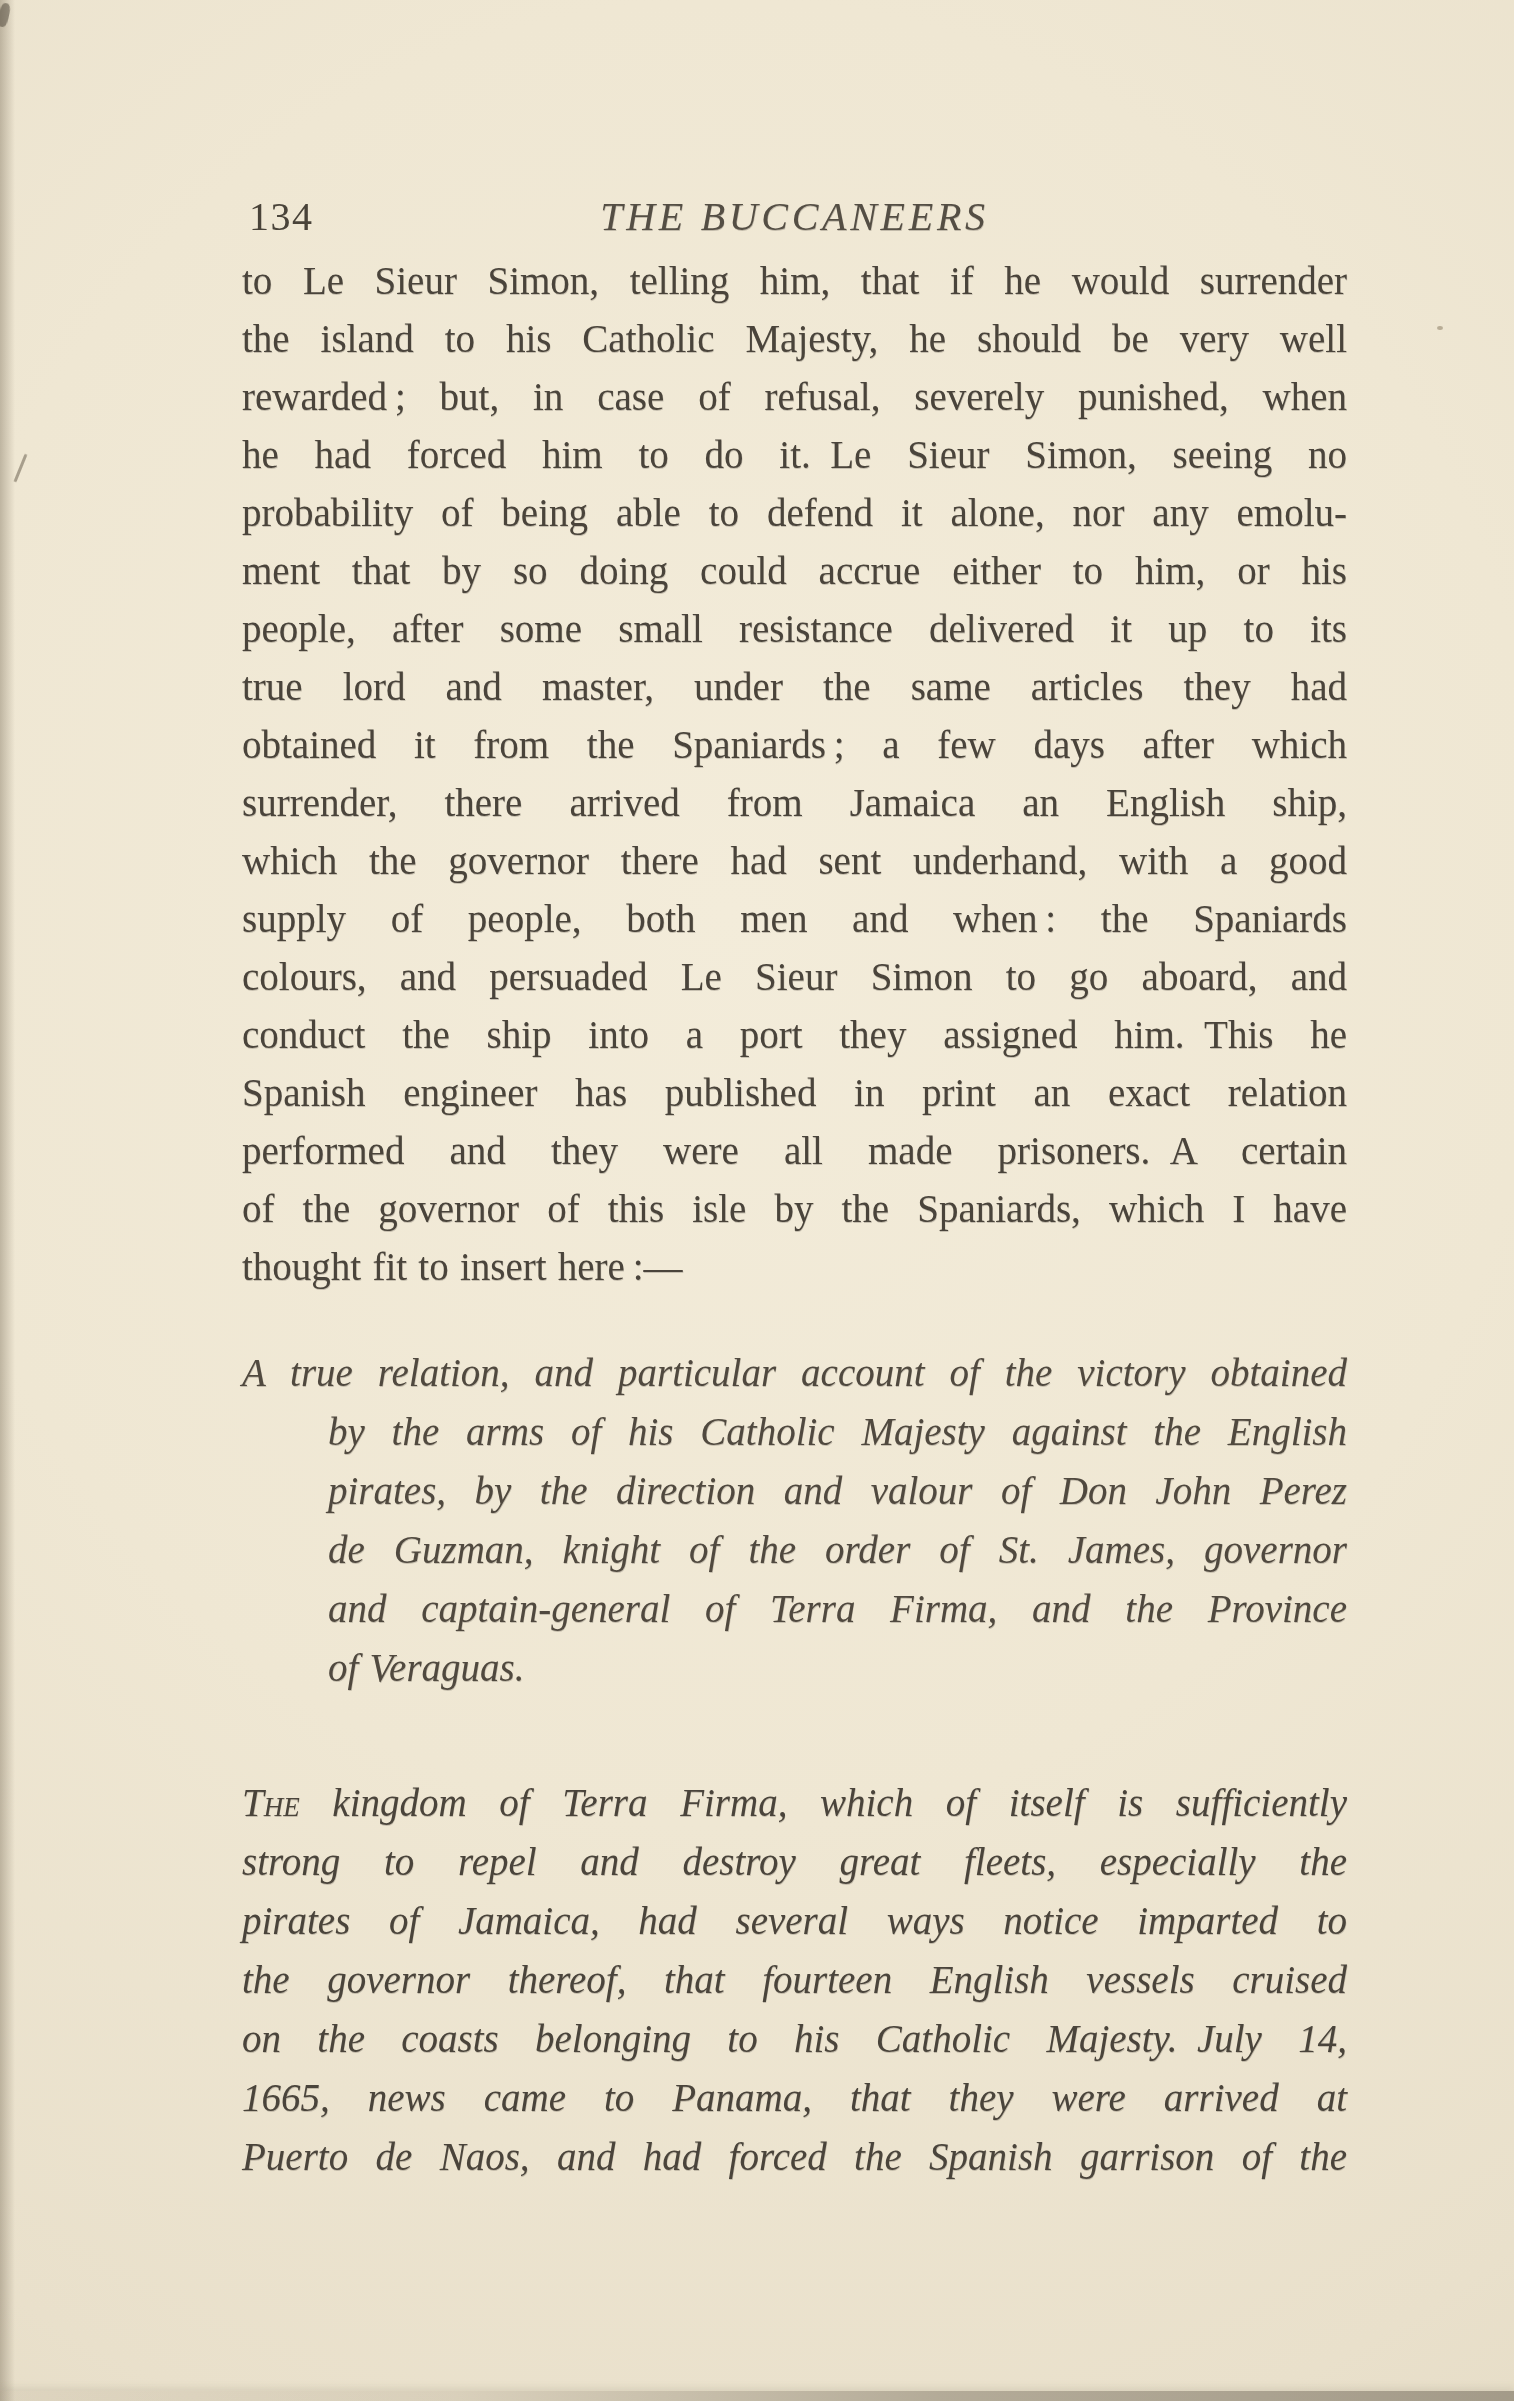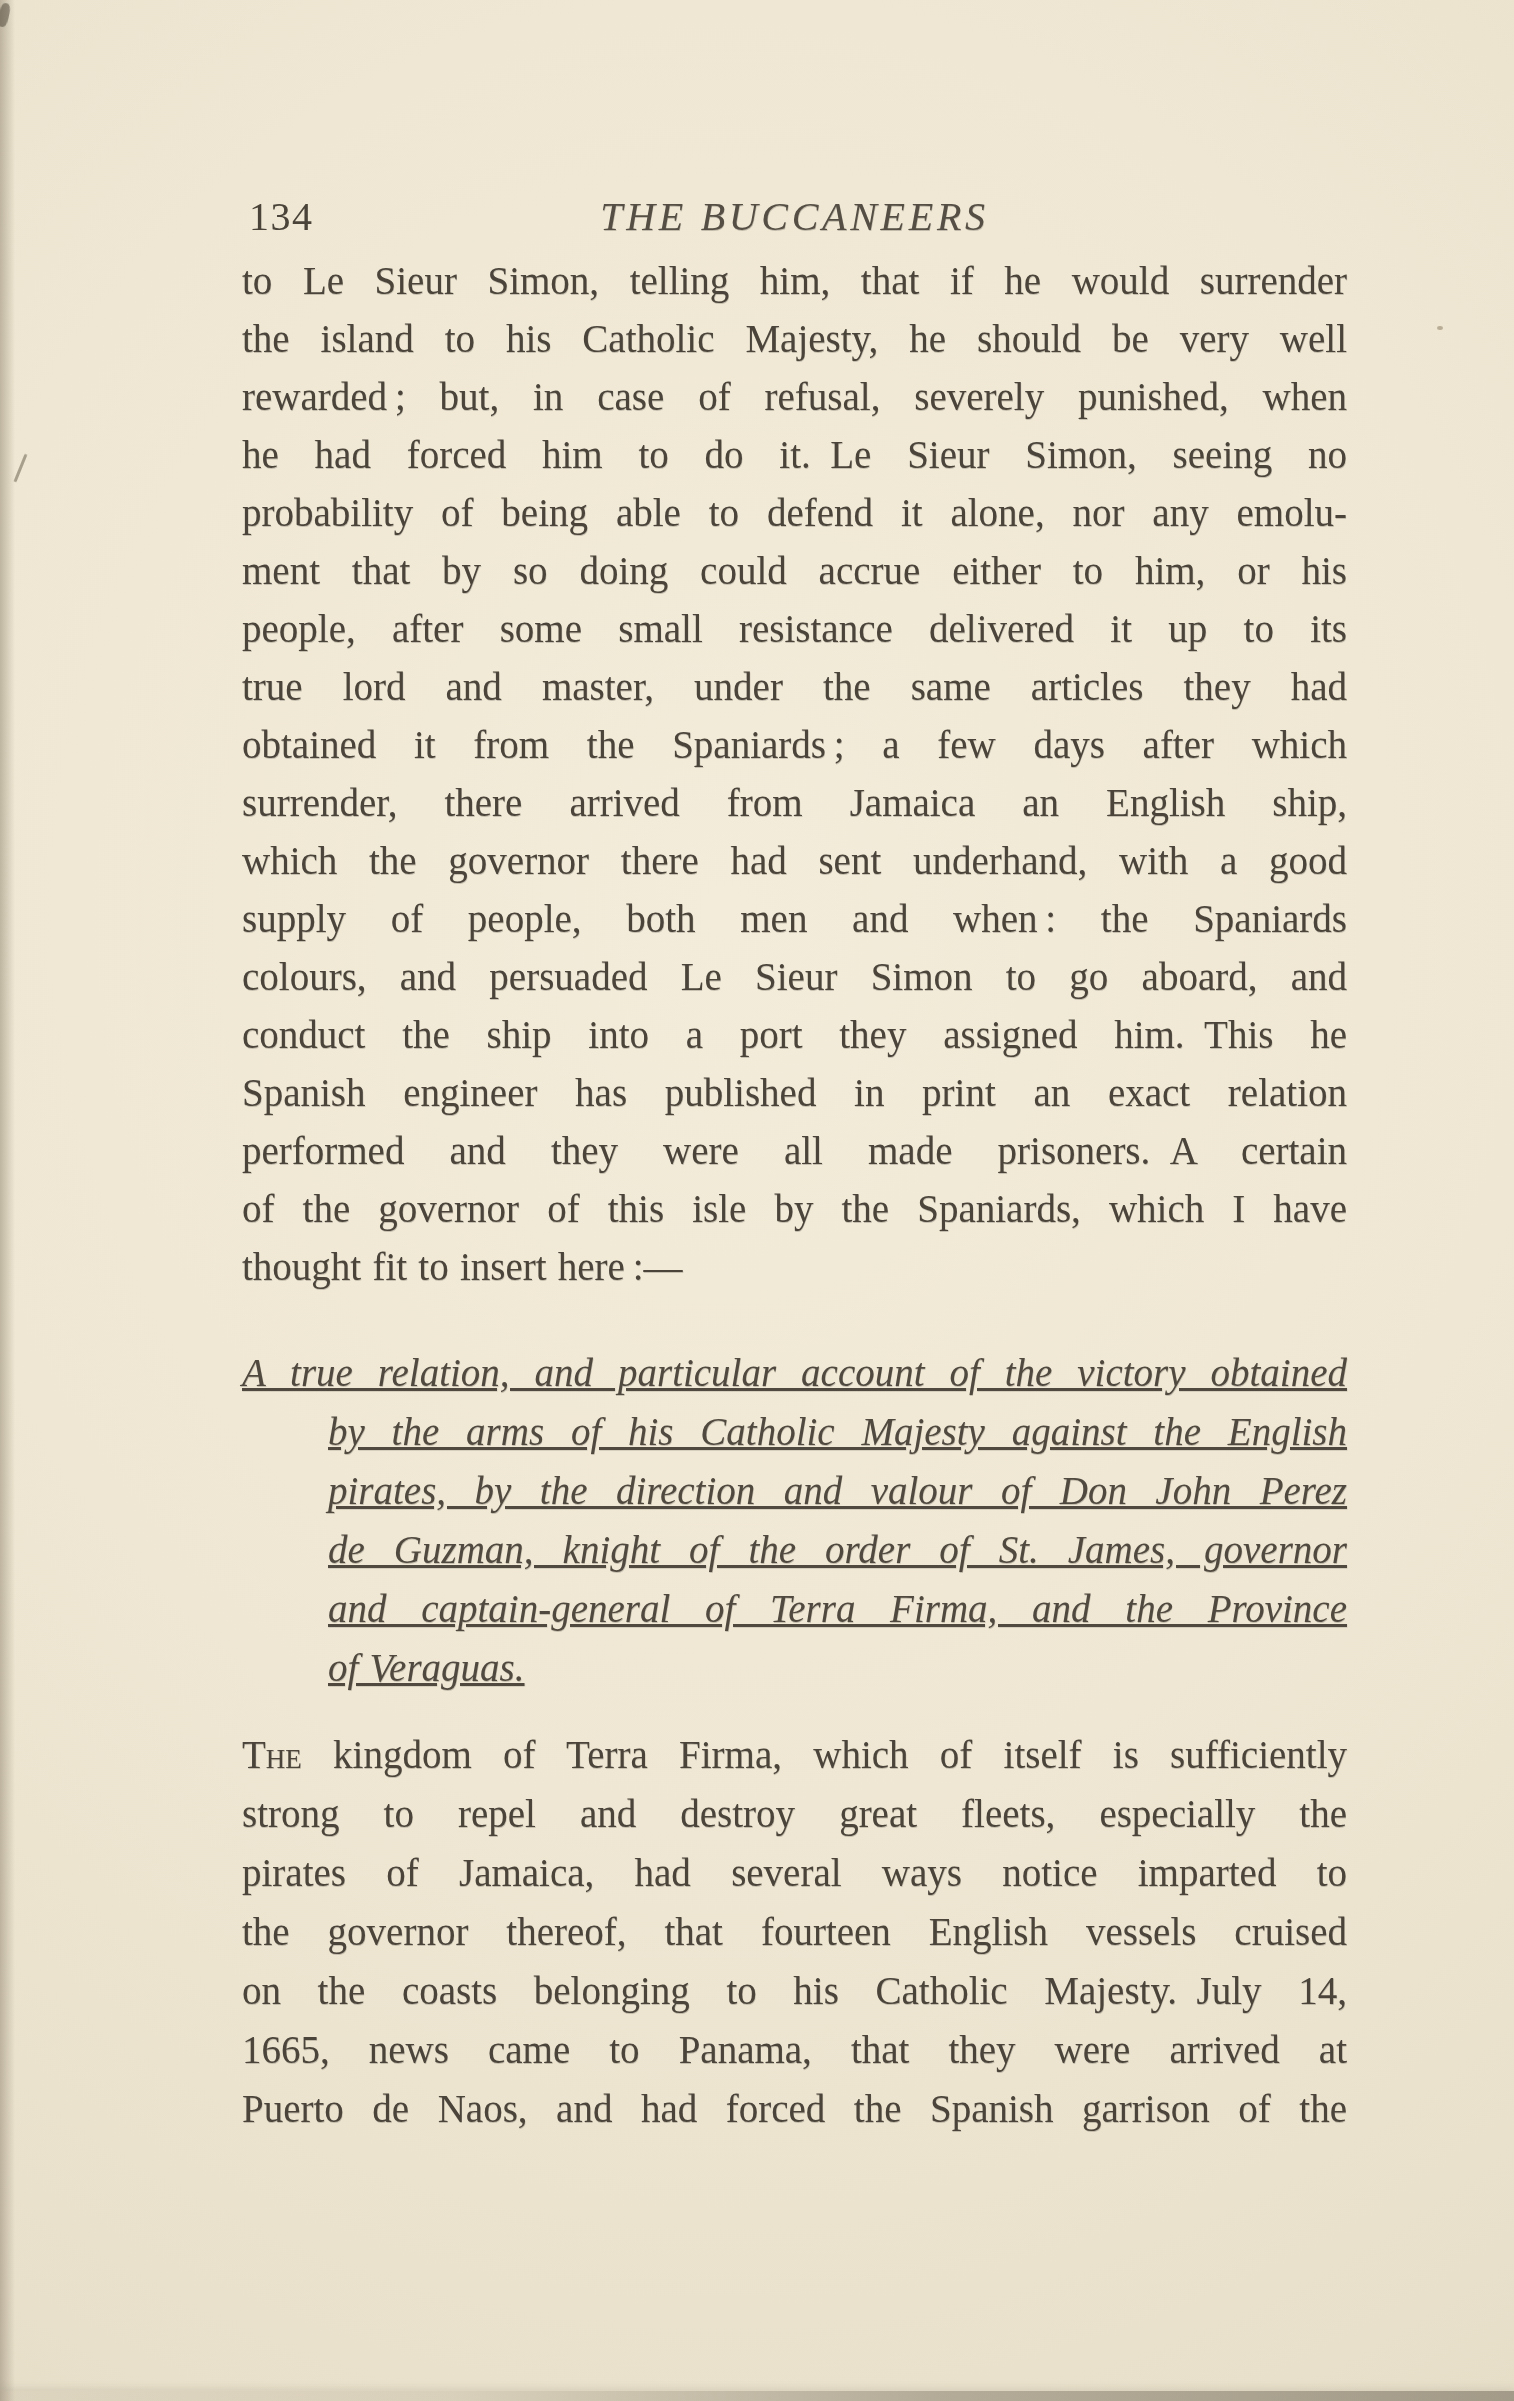--- a/index.html
+++ b/index.html
@@ -69,23 +69,23 @@
     font-size: 39px;
     line-height: 58px;
     word-spacing: 1.5px;
     text-align: justify;
     text-align-last: justify;
     text-shadow: 0.4px 0.6px 0.4px rgba(76,70,62,0.26);
     white-space: pre-wrap;
   }
   .line.last { text-align-last: left; }
   .quote { margin-top: 47px; font-style: italic; color: #50493f; }
-  .quote .line { line-height: 59px; text-decoration: underline; }
+  .quote .line { line-height: 59px; }
   .quote .ind { padding-left: 86px; }
-  .para2 { margin-top: 28px; }
+  .para2 { margin-top: 76px; font-style: italic; }
   .para2 .line { line-height: 59px; }
   .sc { font-variant: small-caps; }
 </style>
 </head>
 <body>
 
 <div class="page">
 
   <div class="edge-left"></div>
   <div class="edge-bottom"></div>

